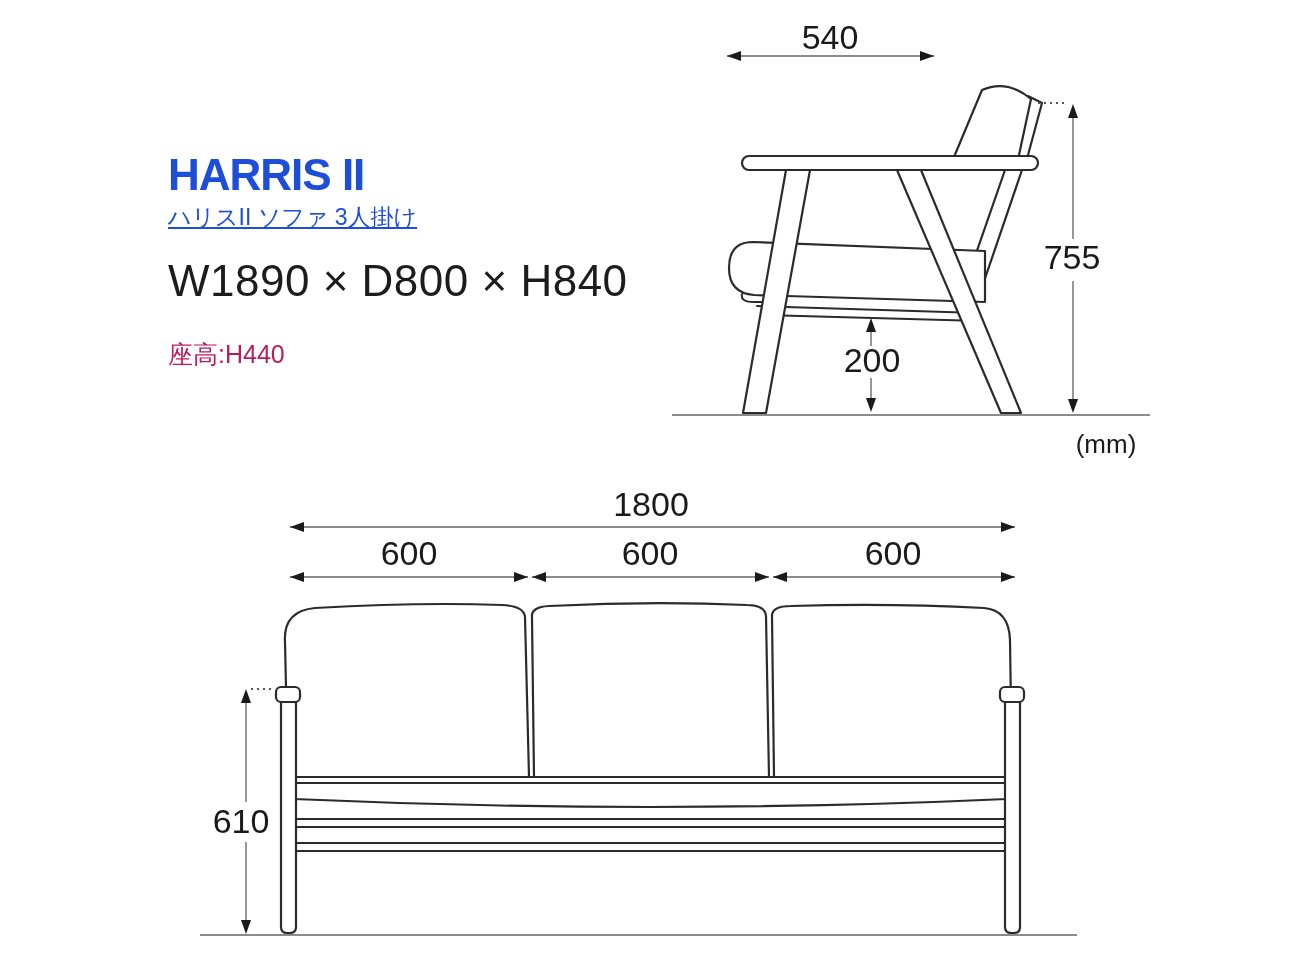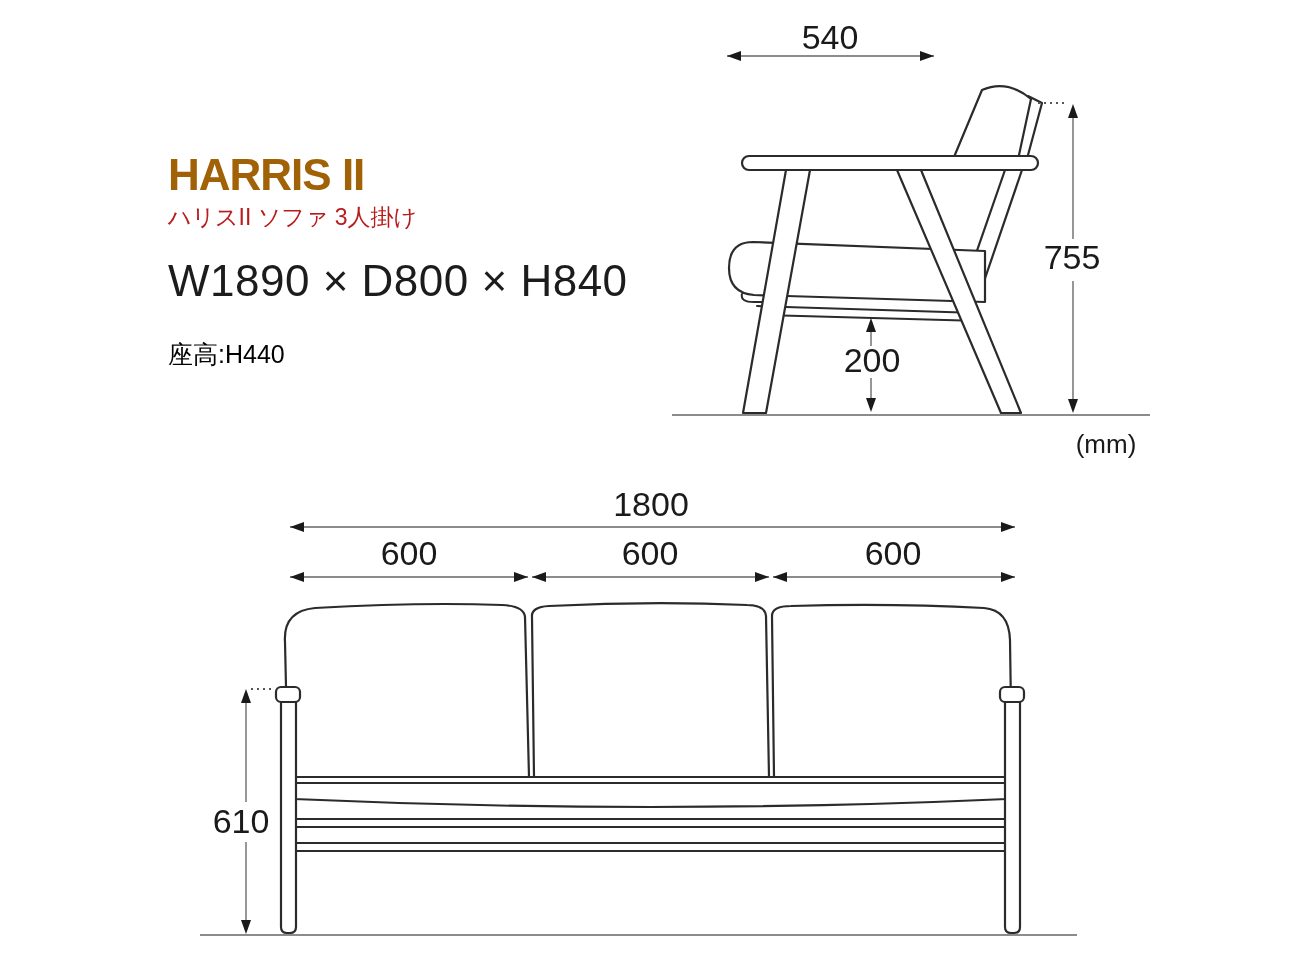--- a/index.html
+++ b/index.html
@@ -1,24 +1,24 @@
 <!DOCTYPE html>
 <html><head>
 <meta charset="utf-8">
 <style>
   html,body{margin:0;padding:0;background:#ffffff;}
   .canvas{
     position:relative;width:1300px;height:975px;background:#ffffff;overflow:hidden;
     font-family:"Liberation Sans","DejaVu Sans",sans-serif;color:#1a1a1a;
   }
   .info-block{position:absolute;left:168px;top:0;width:420px;}
-  .title{position:absolute;left:0;top:150px;font-size:44px;font-weight:bold;letter-spacing:-1px;color:#a16207;white-space:nowrap;}
-  .subtitle{position:absolute;left:0;top:202px;font-size:23px;color:#b91c1c;white-space:nowrap;}
+  .title{position:absolute;left:0;top:150px;font-size:44px;font-weight:bold;letter-spacing:-1px;color:#1d4ed8;white-space:nowrap;}
+  .subtitle{position:absolute;left:0;top:202px;font-size:23px;color:#1d4ed8;white-space:nowrap;text-decoration:underline;}
   .size-spec{position:absolute;left:0;top:256px;font-size:44px;color:#1c1c1c;white-space:nowrap;letter-spacing:0.5px;}
-  .seat-height{position:absolute;left:0;top:338px;font-size:25px;color:#000000;white-space:nowrap;}
+  .seat-height{position:absolute;left:0;top:338px;font-size:25px;color:#be185d;white-space:nowrap;}
   svg{position:absolute;left:0;top:0;}
   .outline{fill:#ffffff;stroke:#2b2b2b;stroke-width:2.2;stroke-linejoin:round;stroke-linecap:round;}
   .thinline{fill:none;stroke:#2b2b2b;stroke-width:2;stroke-linecap:round;}
   .dimline{stroke:#8c8c8c;stroke-width:1.8;fill:none;}
   .dotline{stroke:#555555;stroke-width:2;fill:none;stroke-dasharray:2 4;}
   .arrow{fill:#1a1a1a;stroke:none;}
   .floorline{stroke:#8c8c8c;stroke-width:2.2;fill:none;}
   .dimtext{font-family:"Liberation Sans","DejaVu Sans",sans-serif;font-size:34px;fill:#1a1a1a;}
   .mmtext{font-family:"Liberation Sans","DejaVu Sans",sans-serif;font-size:26px;fill:#1a1a1a;}
 </style>

